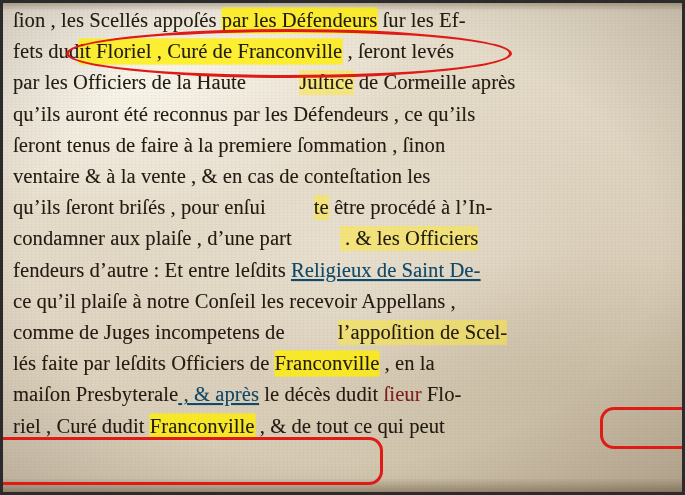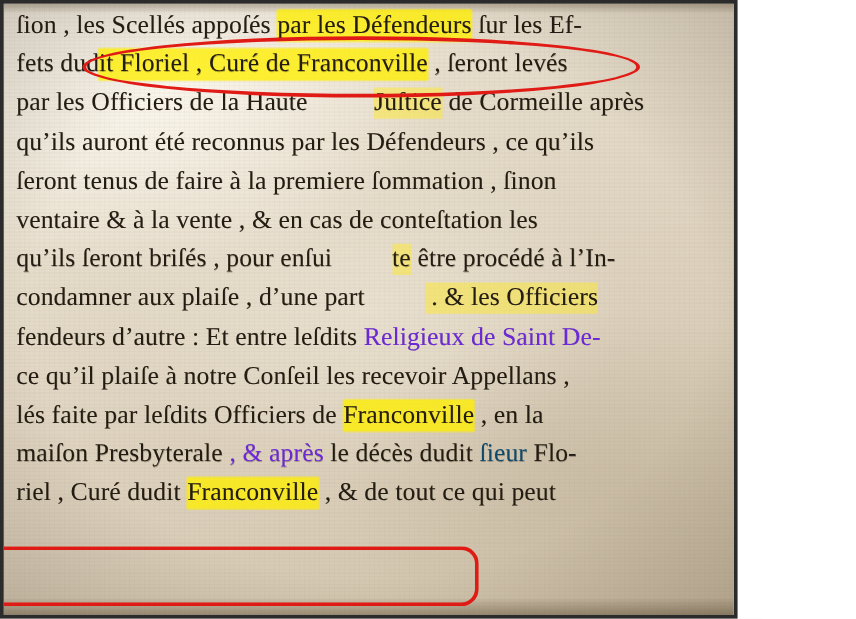--- a/index.html
+++ b/index.html
@@ -2,21 +2,21 @@
 <html><head>
 <meta charset="utf-8">
 <style>
   html, body {
     margin: 0;
     padding: 0;
     background: #ffffff;
   }
   #page {
     position: relative;
-    width: 590px;
+    width: 685px;
     height: 495px;
     overflow: hidden;
     background: #d8cfc0;
     border: 3px solid #2b2b2b;
     box-sizing: border-box;
   }
   
   #paper {
     position: absolute;
     inset: 0;
@@ -63,22 +63,22 @@
     background: rgba(255, 238, 0, 0.78);
     box-shadow: 0 0 0 1px rgba(255,238,0,0.5);
     padding: 1px 0 2px 0;
     border-radius: 1px;
   }
   .hl-soft {
     background: rgba(252, 232, 60, 0.55);
     padding: 1px 0 2px 0;
     margin-left: 48px;
   }
-  .faded { color: #6d28d9; }
-  .faint { color: #0c4a6e; margin-top: 48px; }
+  .faded { color: #0c4a6e; text-decoration: underline; }
+  .faint { color: #7f1d1d; margin-top: 48px; }
 
   
   .redmark {
     position: absolute;
     border: 3.2px solid #e01b16;
     z-index: 5;
     pointer-events: none;
   }
   .ellipse { border-radius: 50% / 50%; }
   .rounded-box { border-radius: 12px; }
@@ -131,20 +131,23 @@
     <div class="line">
       <span>condamner aux plaiſe , d’une part</span><span class="hl-soft"> . &amp; les Officiers</span>
     </div>
     <div class="line">
       <span>fendeurs d’autre : Et entre leſdits </span><span class="faded">Religieux de Saint De-</span>
     </div>
     <div class="line">
       <span>ce qu’il plaiſe à notre Conſeil les recevoir Appellans ,</span>
     </div>
     <div class="line">
+      <span>comme de Juges incompetens de </span><span class="hl-soft">l’appoſition de Scel-</span>
+    </div>
+    <div class="line">
       <span>lés faite par leſdits Officiers de </span><span class="hl">Franconville</span><span> , en la</span>
     </div>
     <div class="line">
       <span>maiſon Presbyterale</span><span class="faded"> , &amp; après</span><span> le décès dudit </span><span class="faint">ſieur</span><span> Flo-</span>
     </div>
     <div class="line">
       <span>riel , Curé dudit </span><span class="hl">Franconville</span><span> , &amp; de tout ce qui peut</span>
     </div>
 
   </div>

